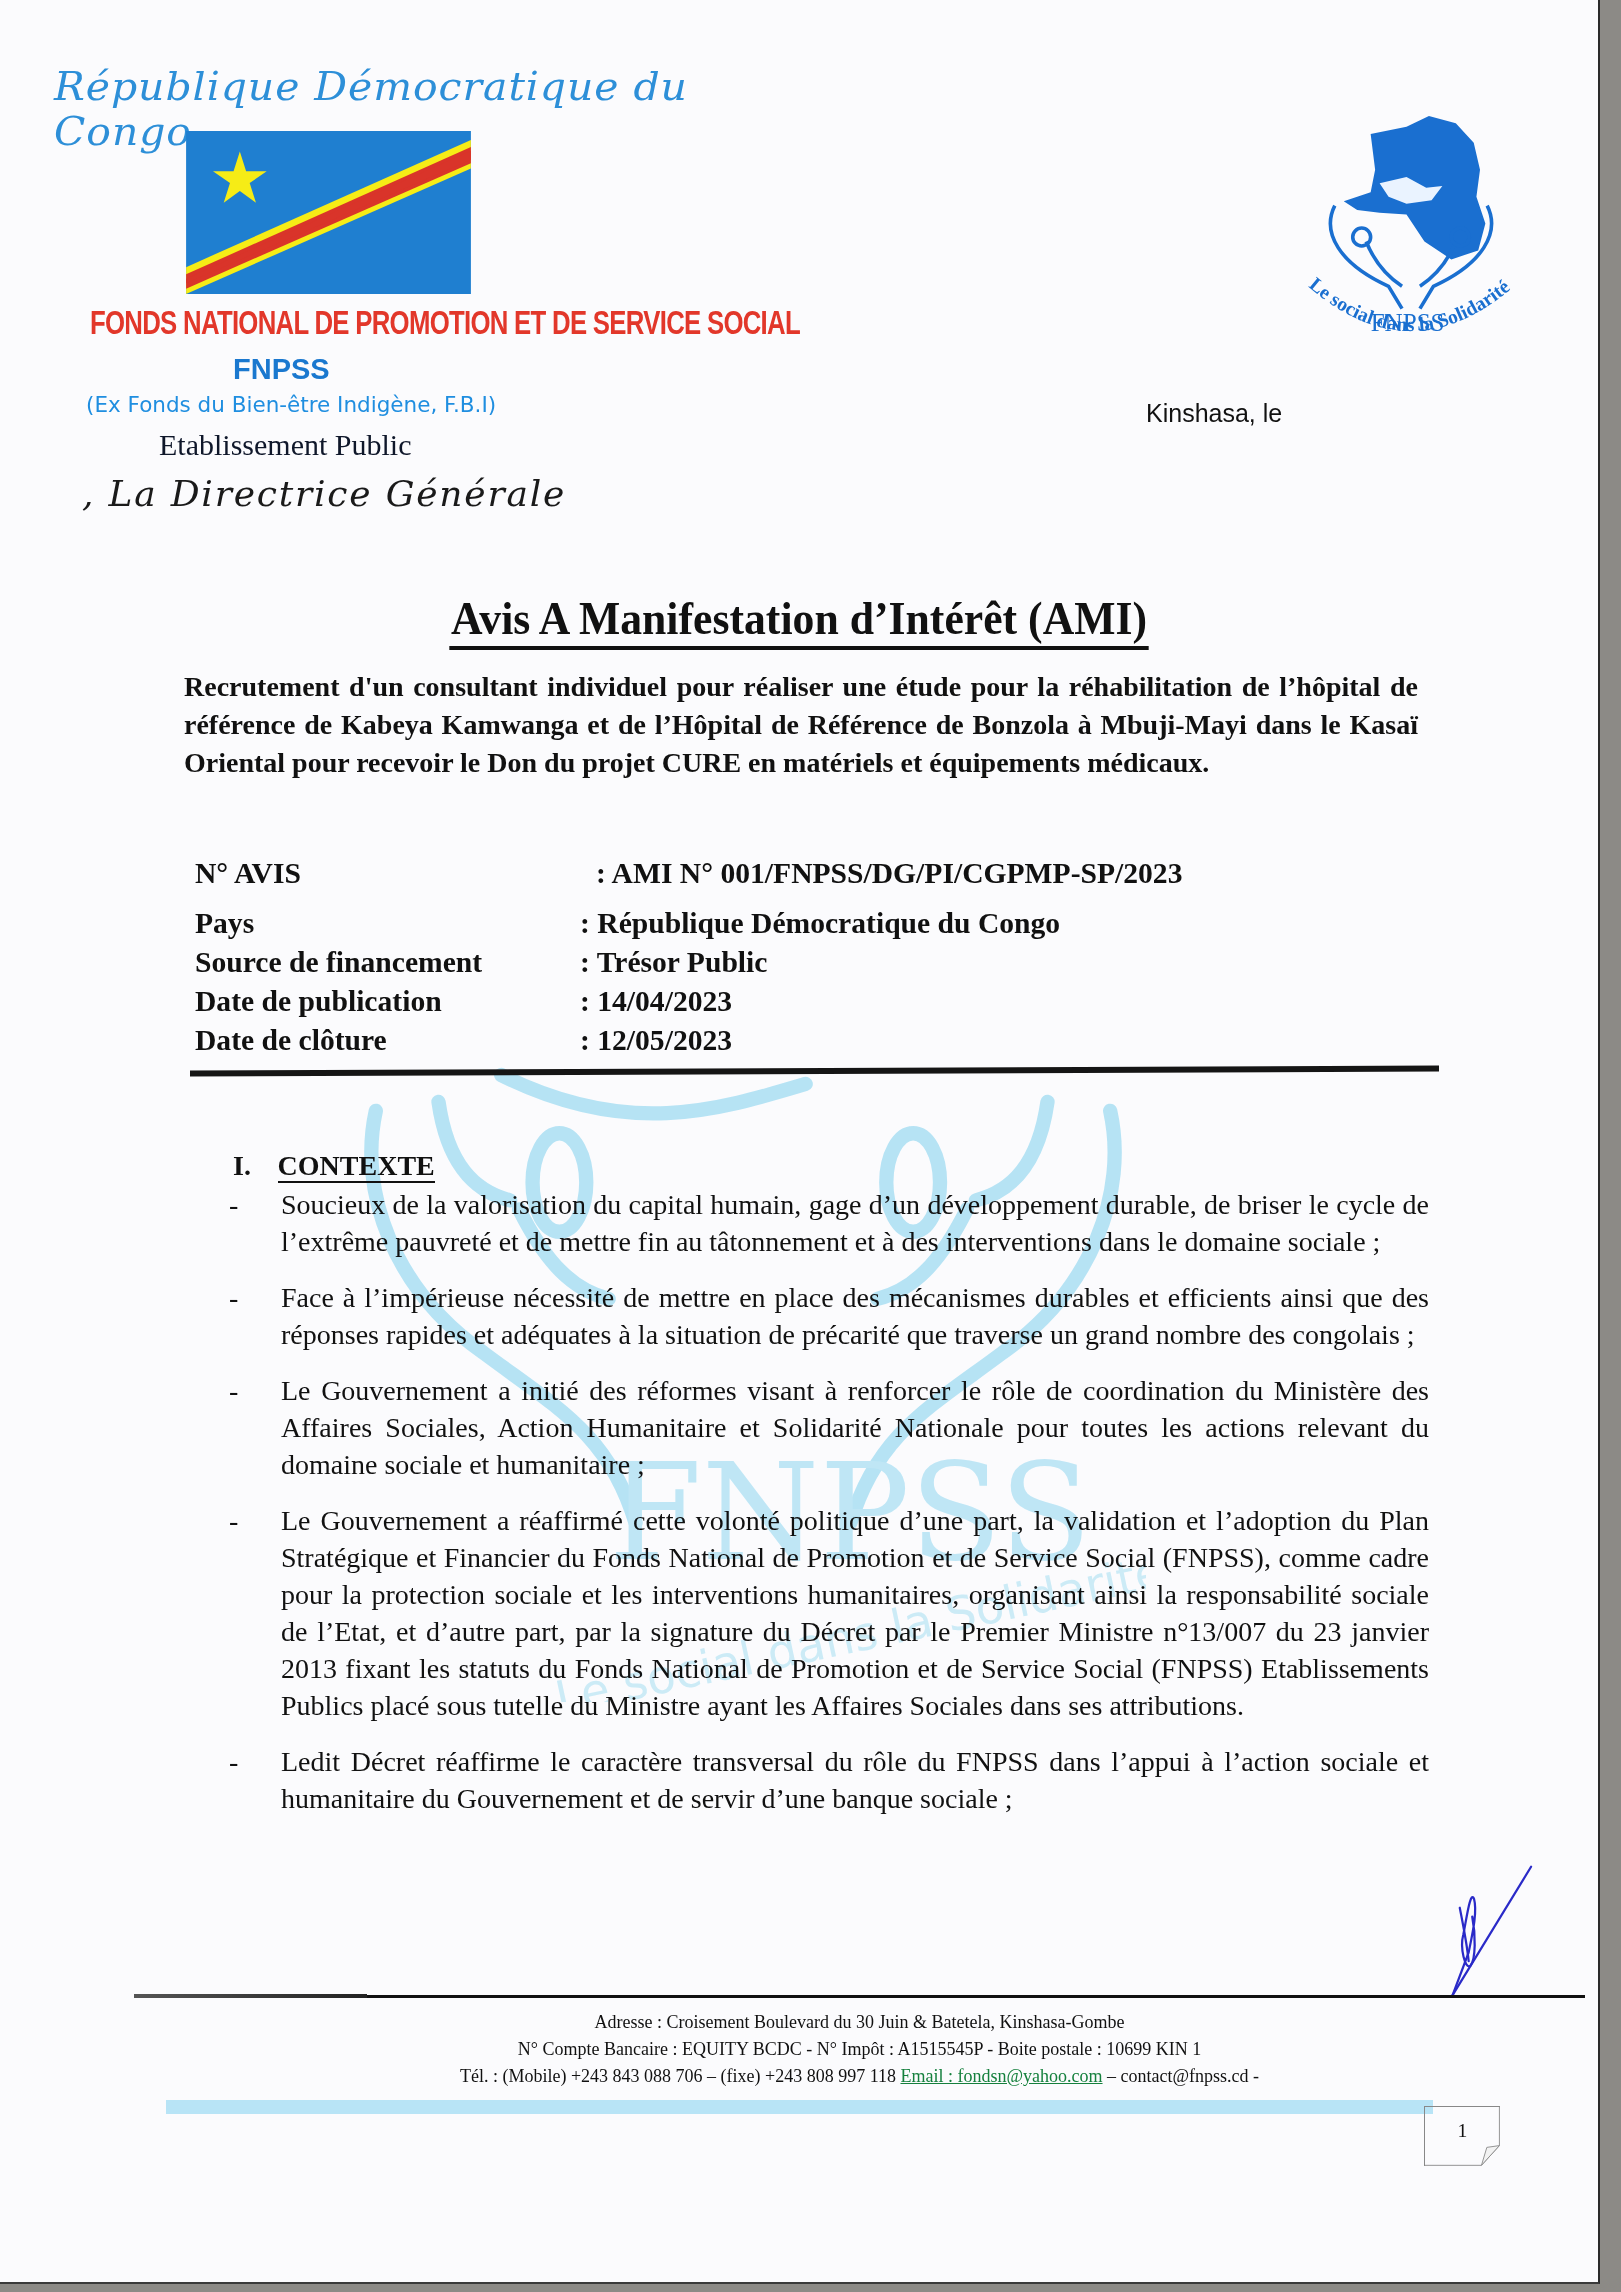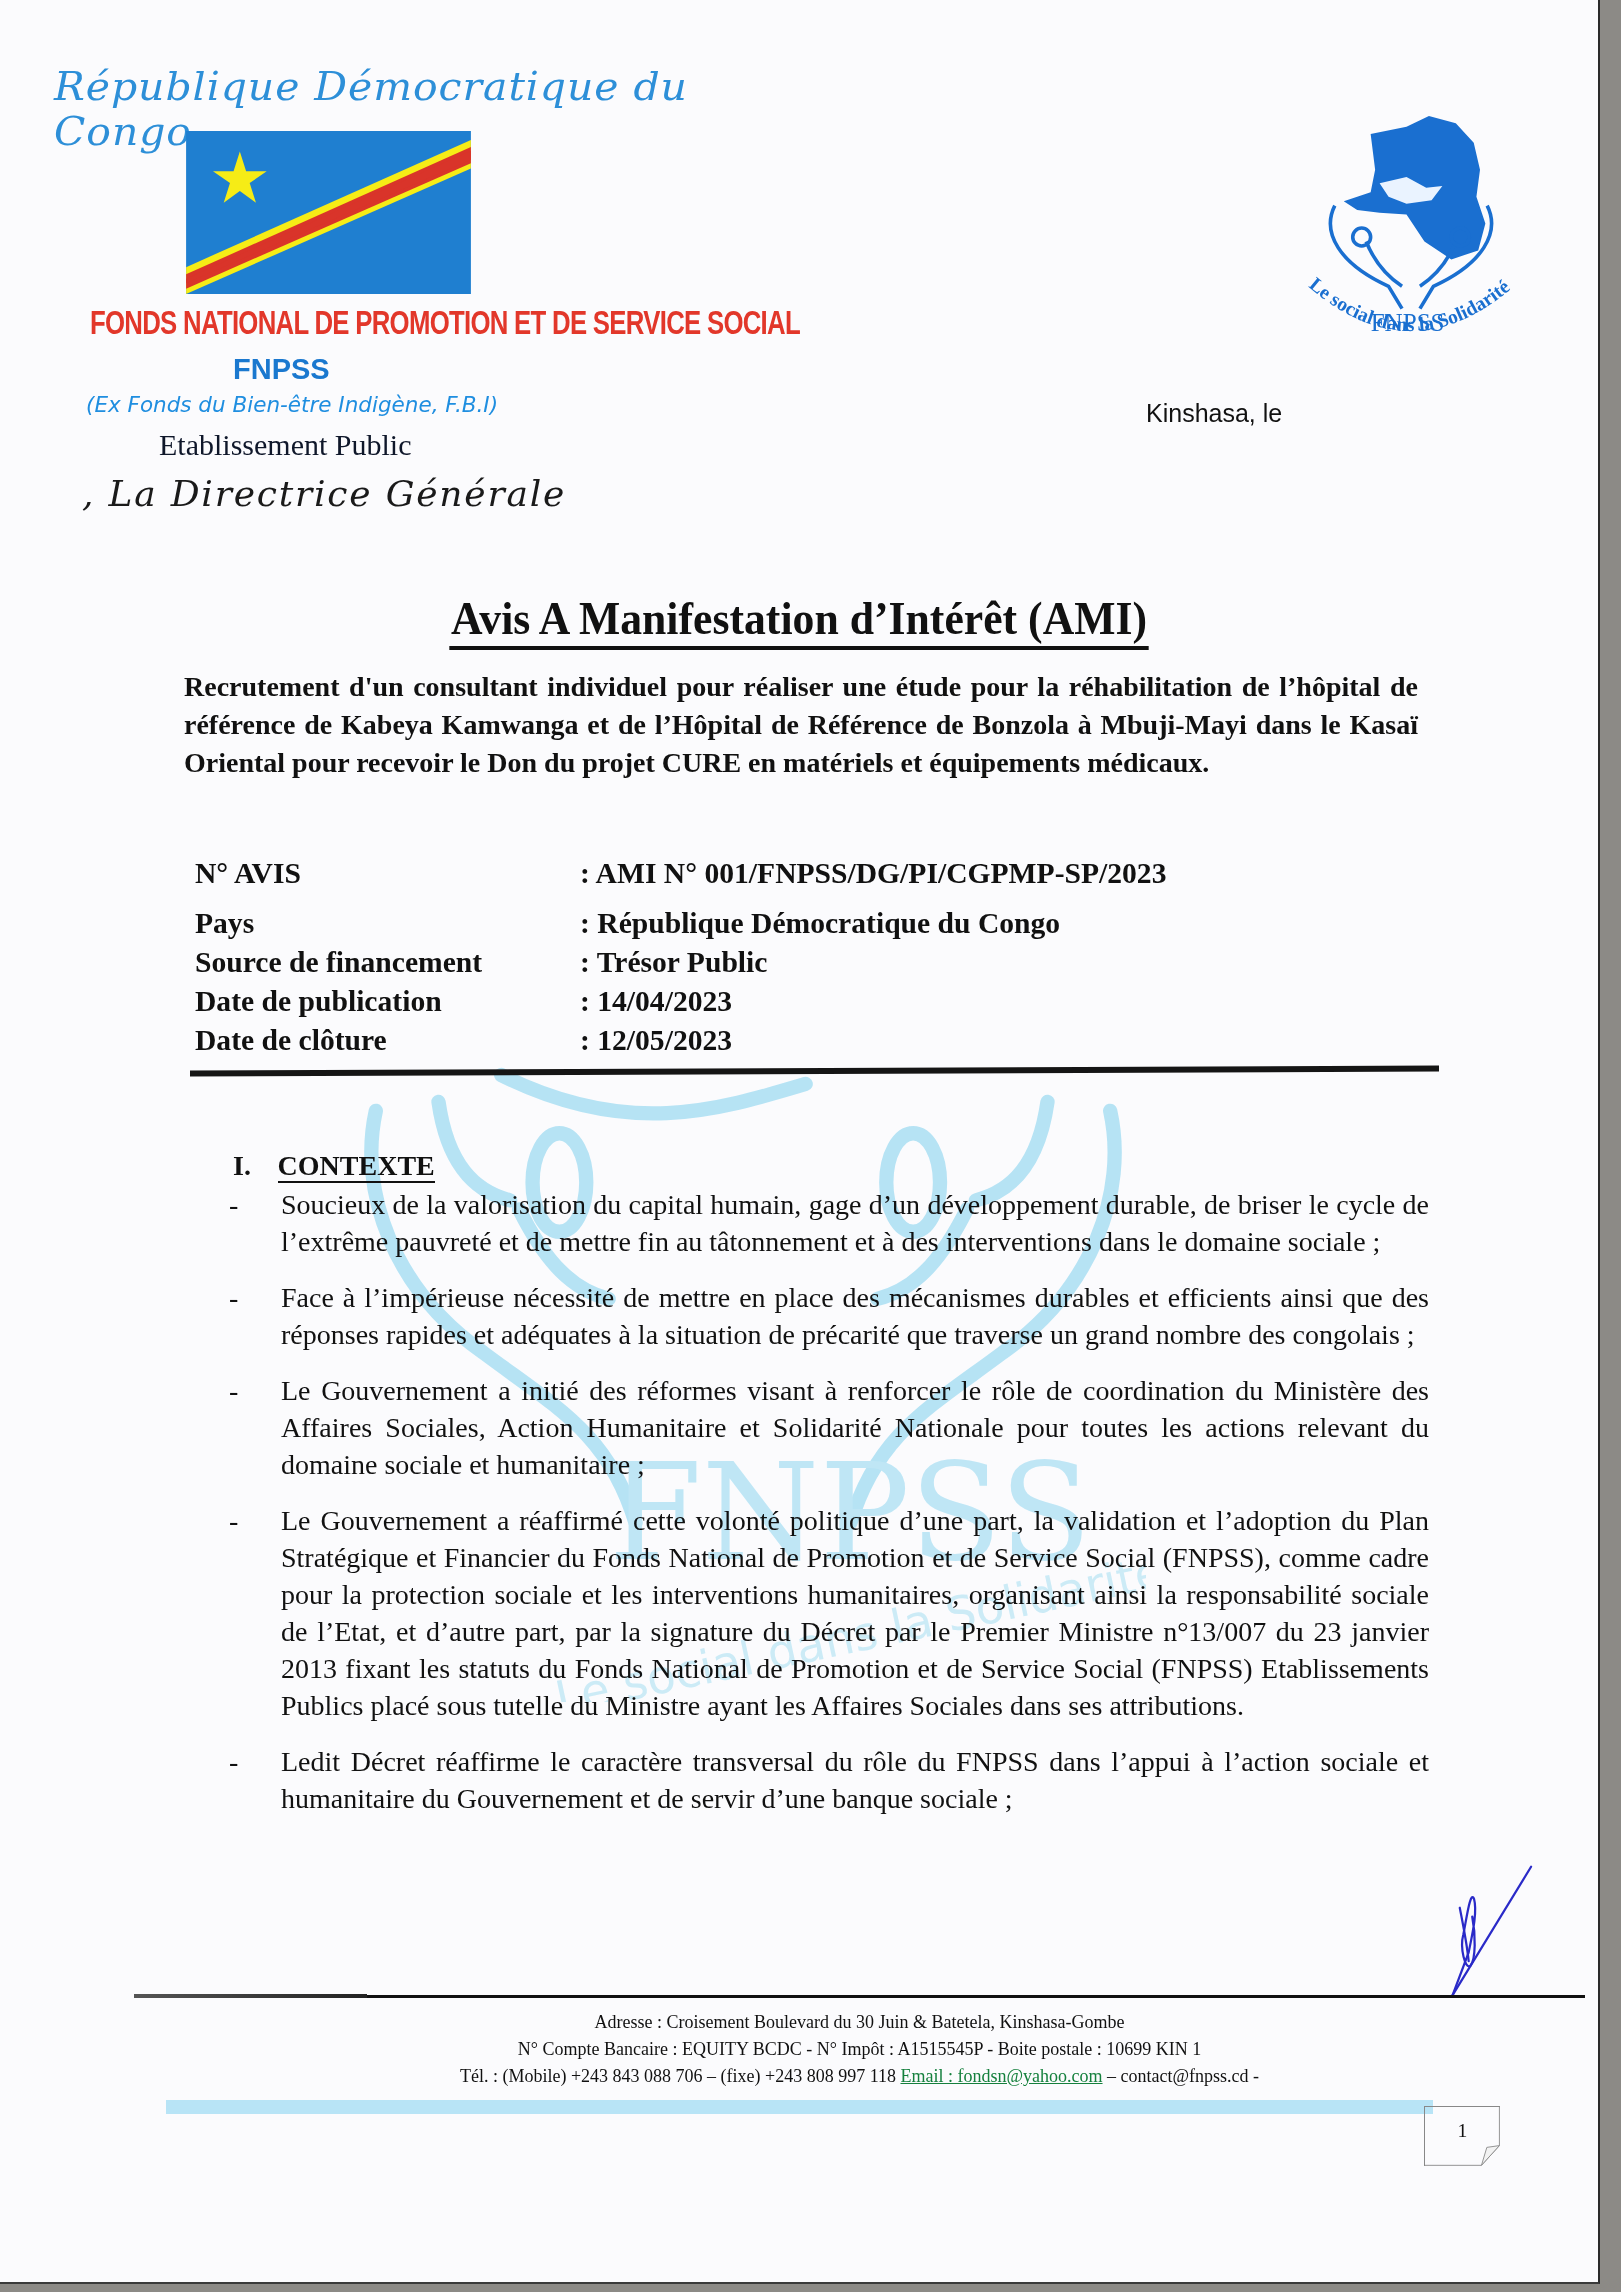--- a/index.html
+++ b/index.html
@@ -36,21 +36,21 @@
     transform: scaleX(0.78); transform-origin: left;
     white-space: nowrap;
   }
   .fnpss-bold {
     left: 233px; top: 353px;
     font-family: "Liberation Sans", sans-serif; font-weight: bold;
     font-size: 29px; color: #1a78cf;
   }
   .ex-fonds {
     left: 86px; top: 392px;
-    font-family: "DejaVu Sans", sans-serif; font-style: italic;
+    font-family: "DejaVu Sans", sans-serif; 
     font-size: 21.5px; color: #1f8ee0;
   }
   .etab {
     left: 159px; top: 428px;
     font-family: Liberation Serif, serif;
     font-size: 30px; color: #0f172a;
   }
   .directrice {
     left: 82px; top: 473px;
     font-family: "DejaVu Serif", serif; font-style: italic;
@@ -78,21 +78,21 @@
   }
   .subtitle {
     left: 184px; top: 668px; width: 1234px;
     font-weight: bold; font-size: 28px; line-height: 38px;
     text-align: justify;
   }
 
   
   .info { left: 195px; top: 849px; width: 1254px; }
   .info-row { display: flex; font-weight: bold; font-size: 29.6px; height: 39px; align-items: flex-end; }
-  .info-row:first-child { height: 41px; }
+  .info-row:first-child { height: 41px; gap: 16px; }
   .info-row:nth-child(2) { height: 50px; }
   .info-label { width: 385px; }
   .info-value { flex: 1; margin-top: 45px; }
   .rule-thick {
     left: 190px; top: 1068px; width: 1249px; height: 6.3px;
     background: #151515; transform: rotate(-0.22deg);
   }
 
   
   .section-head {

